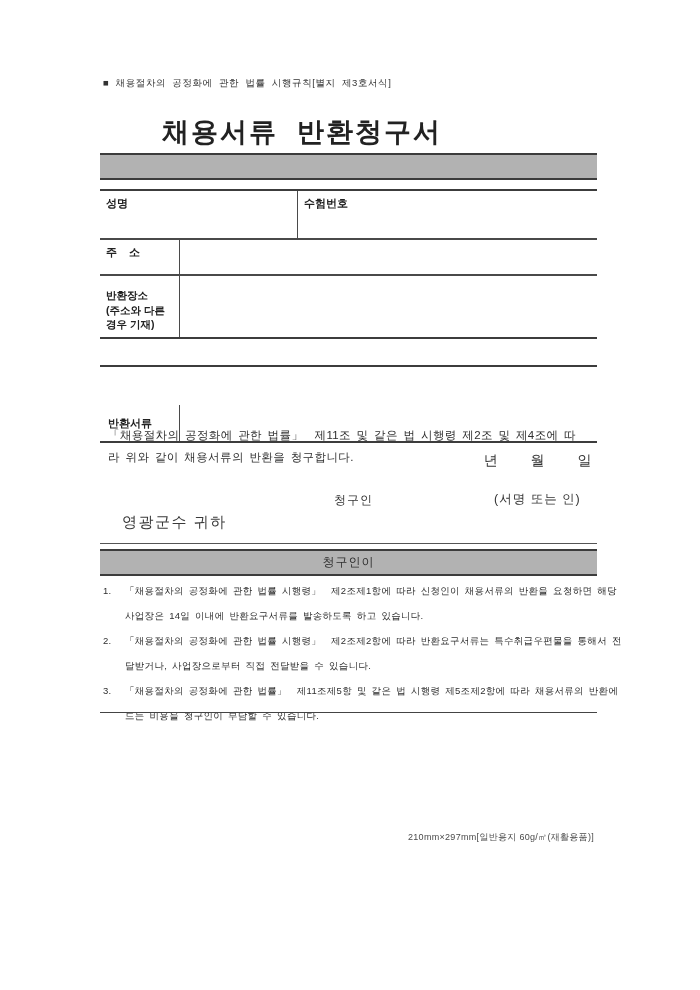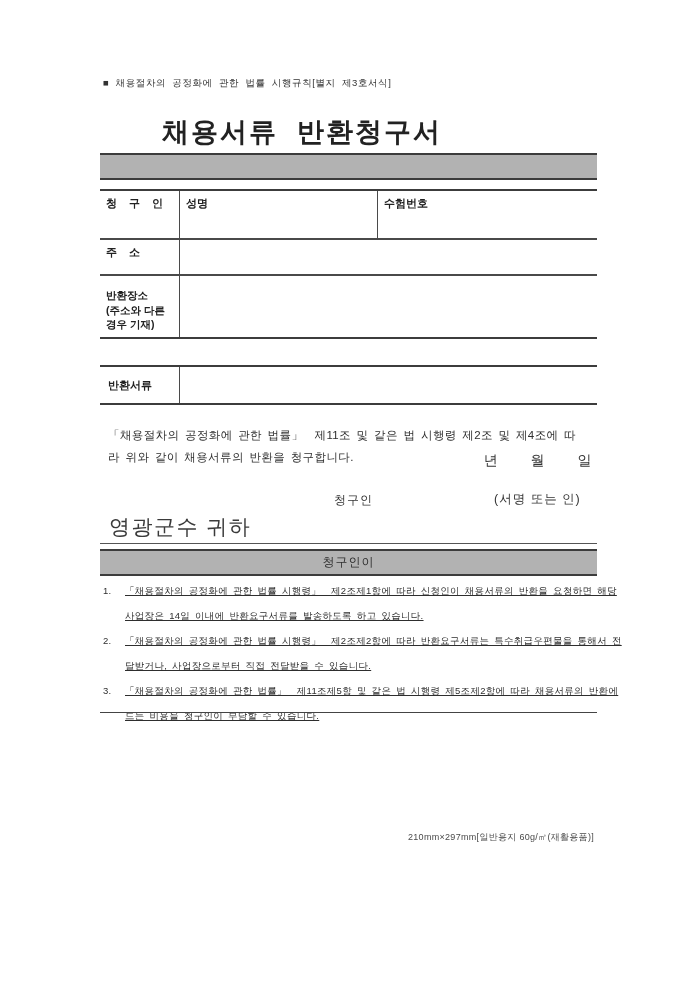--- a/index.html
+++ b/index.html
@@ -47,21 +47,21 @@
   .cell{box-sizing:border-box;}
   .vline{border-right:1.5px solid #4a4a4a;}
   .lbl{font-weight:bold;padding:5px 4px 0 6px;white-space:pre;}
   .lbl-w{width:80px;flex:0 0 80px;}
   .spread{word-spacing:9px;}
   .fill{flex:1;}
   .cell-name{width:198px;flex:0 0 198px;}
   .r1{height:49px;}
   .r2{height:36px;}
   .r3{height:61px;}
-  .r-ret{height:36px;}
+  .r-ret{height:36px;margin-top:38px;}
   .lbl-multiline{font-weight:bold;line-height:14.5px;padding:12px 2px 0 6px;font-size:10.5px;}
   .lbl-center{display:flex;align-items:center;font-weight:bold;padding-left:8px;}
 
   
   .statement{
     left:108px;top:400px;width:486px;font-size:11.5px;line-height:22px;
     color:#2e2e2e;word-spacing:2px;letter-spacing:.4px;margin-top:24px;
   }
   .statement .line{white-space:pre;}
 
@@ -70,53 +70,52 @@
     top:452px;right:108px;font-size:14px;color:#333;letter-spacing:.5px;
   }
   .date-line span{margin-left:28px;}
   .date-line span:first-child{margin-left:0;}
 
   
   .signer{left:334px;top:492px;font-size:12px;color:#333;letter-spacing:1px;}
   .sign-note{left:494px;top:491px;font-size:12.5px;color:#333;letter-spacing:1px;white-space:pre;}
 
   
-  .addressee{left:109px;top:513px;font-size:21px;color:#3a3a3a;letter-spacing:1.5px;white-space:pre;}
+  .addressee{left:122px;top:513px;font-size:15px;color:#3a3a3a;letter-spacing:1.5px;white-space:pre;}
 
   
   .divider{left:100px;top:543px;width:497px;border-top:1.5px solid #555;}
 
   
   .notice-list{
     left:103px;top:578px;width:496px;font-size:9.5px;color:#2e2e2e;
     line-height:25px;letter-spacing:.3px;word-spacing:2px;
   }
   .n-item{display:flex;align-items:flex-start;}
   .n-num{flex:0 0 22px;}
-  .n-text{flex:1;text-decoration:underline;}
+  .n-text{flex:1;}
   .n-text .line{white-space:pre;}
 
   
   .notice-bottom{left:100px;top:712px;width:497px;border-top:1.5px solid #444;}
 
   
   .footer-note{top:831px;right:106px;font-size:9px;color:#4a4a4a;letter-spacing:.3px;white-space:pre;}
 </style>
 </head>
 <body>
 
 <div class="abs header-note">■ 채용절차의 공정화에 관한 법률 시행규칙[별지 제3호서식]</div>
 
 <div class="abs doc-title">채용서류  반환청구서</div>
 
 <div class="abs gray-bar bar-top"></div>
 
 <div class="abs tbl tbl1">
   <div class="row r1 row-sep">
-    <div class="cell lbl lbl-w spread vline">청 구 인</div>
     <div class="cell lbl cell-name vline">성명</div>
     <div class="cell lbl fill">수험번호</div>
   </div>
   <div class="row r2 row-sep">
     <div class="cell lbl lbl-w spread vline">주 소</div>
     <div class="cell fill"></div>
   </div>
   <div class="row r3">
     <div class="cell lbl-w lbl-multiline vline"><span>반환장소</span><br><span>(주소와 다른</span><br><span>경우 기재)</span></div>
     <div class="cell fill"></div>

